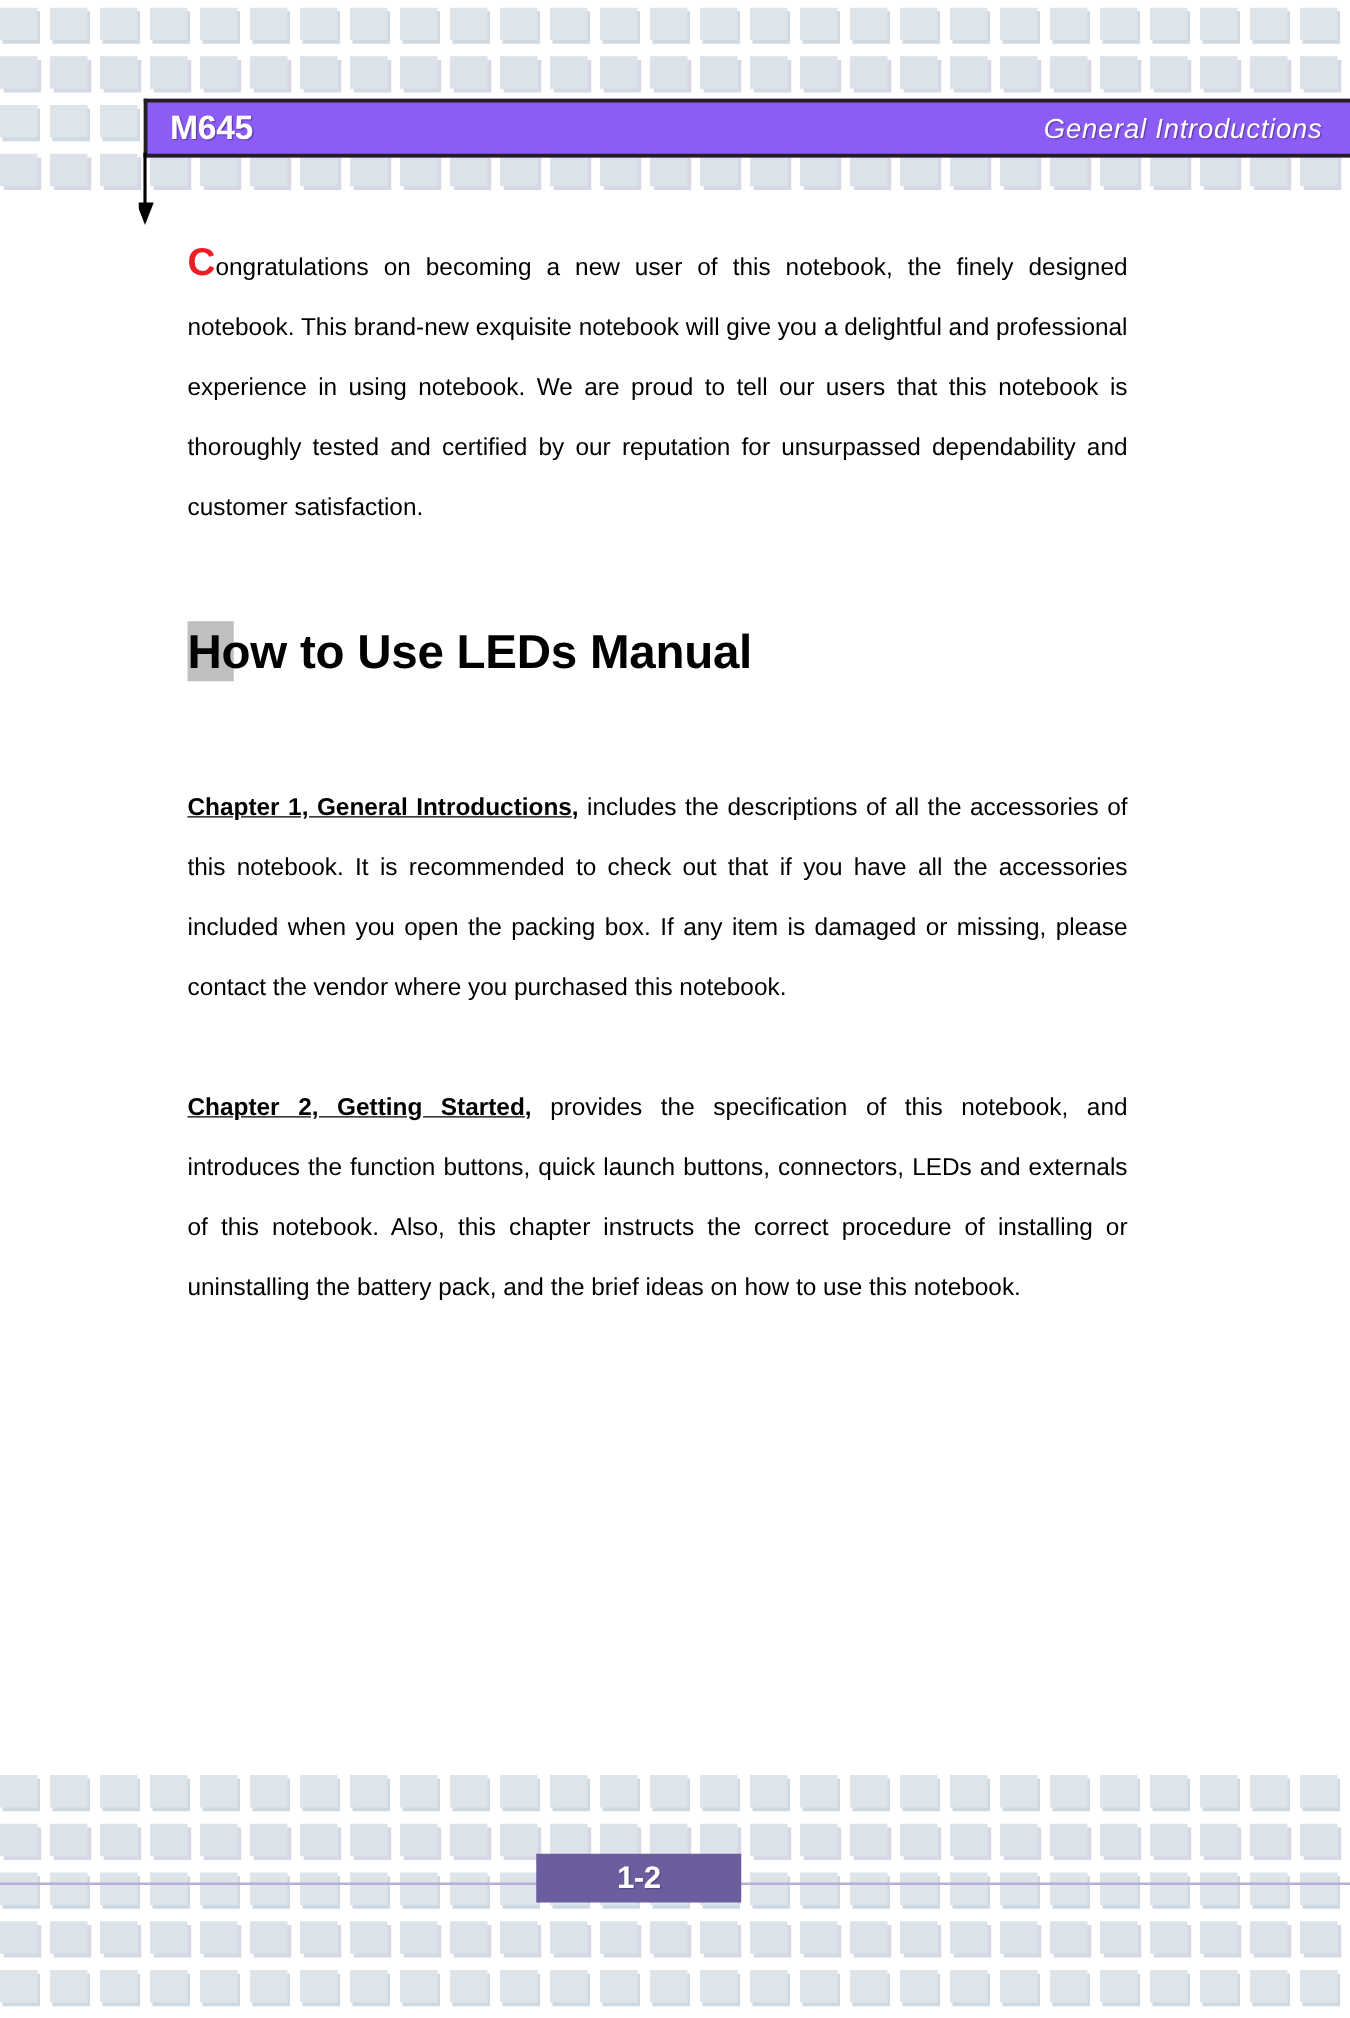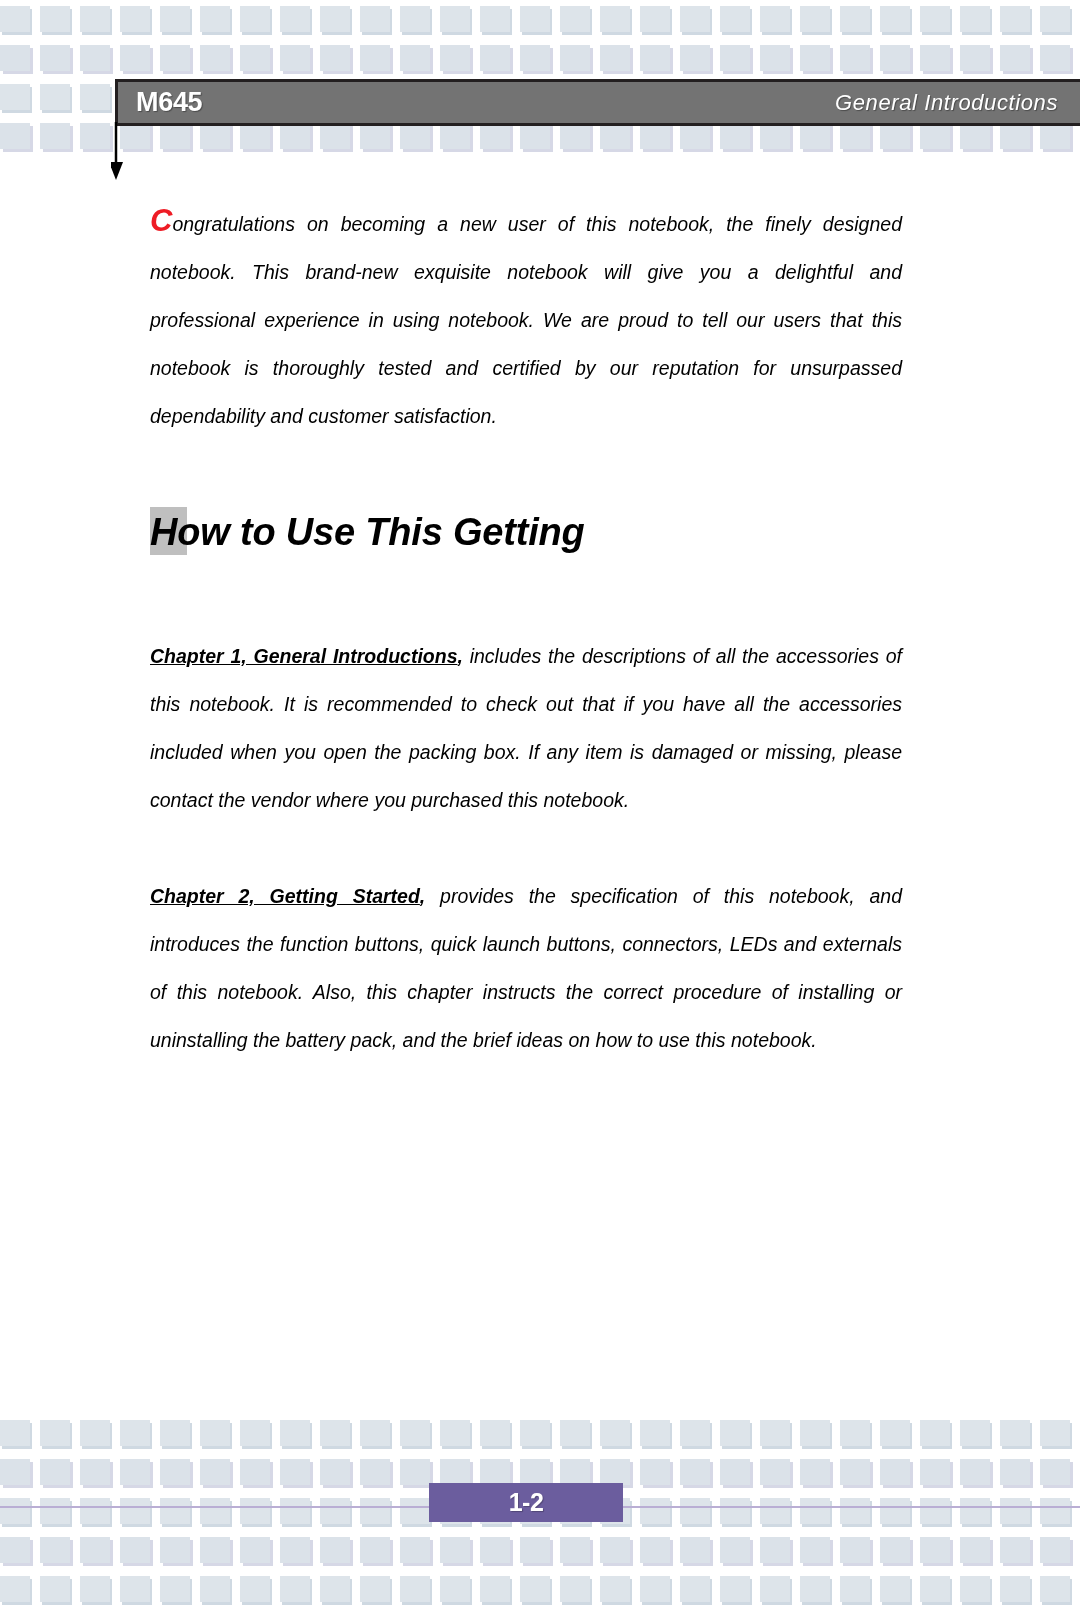--- a/index.html
+++ b/index.html
@@ -47,21 +47,21 @@
   #top-pattern { top: 6px; }
   #bottom-pattern { top: 1420px; }
 
   
   #page-header {
     position: absolute;
     left: 115px;
     top: 79px;
     width: 965px;
     height: 47px;
-    background: #737373;
+    background: #8b5cf6;
     border-top: 3px solid #231f20;
     border-bottom: 3px solid #231f20;
     border-left: 3px solid #231f20;
     box-sizing: border-box;
     display: flex;
     align-items: center;
     justify-content: space-between;
     padding: 0 22px 0 18px;
   }
   #page-header .model {
@@ -87,23 +87,22 @@
     top: 122px;
     width: 18px;
     height: 60px;
     pointer-events: none;
   }
 
   
   #content {
     position: absolute;
     left: 150px;
-    top: 200px;
+    top: 190px;
     width: 752px;
-    font-style: italic;
   }
   .para {
     font-size: 19.5px;
     line-height: 48px;
     color: #000000;
     text-align: justify;
     text-justify: inter-word;
     margin: 0;
   }
   .spacer-md { height: 48px; }
@@ -154,21 +153,21 @@
     left: 0px;
     top: 1506px;
     width: 1080px;
     height: 2px;
     background: #b9aed4;
   }
   #page-number-badge {
     position: absolute;
     left: 429px;
     top: 1483px;
-    width: 194px;
+    width: 164px;
     height: 39px;
     background: #6b5d9e;
     display: flex;
     align-items: center;
     justify-content: center;
   }
   #page-number-badge span {
     color: #ffffff;
     font-size: 25px;
     font-weight: bold;
@@ -195,21 +194,21 @@
   <line x1="5" y1="0" x2="5" y2="44" stroke="#000000" stroke-width="2.5"></line>
   <polygon points="5,58 -2,40 12,40" fill="#000000"></polygon>
 </svg>
 
 <div id="content">
 
   <p class="para"><span class="dropcap">C</span><span>ongratulations on becoming a new user of this notebook, the finely designed notebook.   This brand-new exquisite notebook will give you a delightful and professional experience in using notebook.   We are proud to tell our users that this notebook is thoroughly tested and certified by our reputation for unsurpassed dependability and customer satisfaction.</span></p>
 
   <div id="section-heading-wrap">
     <div id="heading-block"></div>
-    <h1 id="section-heading">How to Use This Getting</h1>
+    <h1 id="section-heading">How to Use LEDs Manual</h1>
   </div>
 
 
   <div class="spacer-md"></div>
 
   <p class="para"><span class="chapter-ref">Chapter 1, General Introductions</span><span class="chapter-comma">,</span><span> includes the descriptions of all the accessories of this notebook.   It is recommended to check out that if you have all the accessories included when you open the packing box.   If any item is damaged or missing, please contact the vendor where you purchased this notebook.</span></p>
 
   <div class="spacer-md"></div>
 
   <p class="para"><span class="chapter-ref">Chapter 2, Getting Started</span><span class="chapter-comma">,</span><span> provides the specification of this notebook, and introduces the function buttons, quick launch buttons, connectors, LEDs and externals of this notebook.   Also, this chapter instructs the correct procedure of installing or uninstalling the battery pack, and the brief ideas on how to use this notebook.</span></p>

